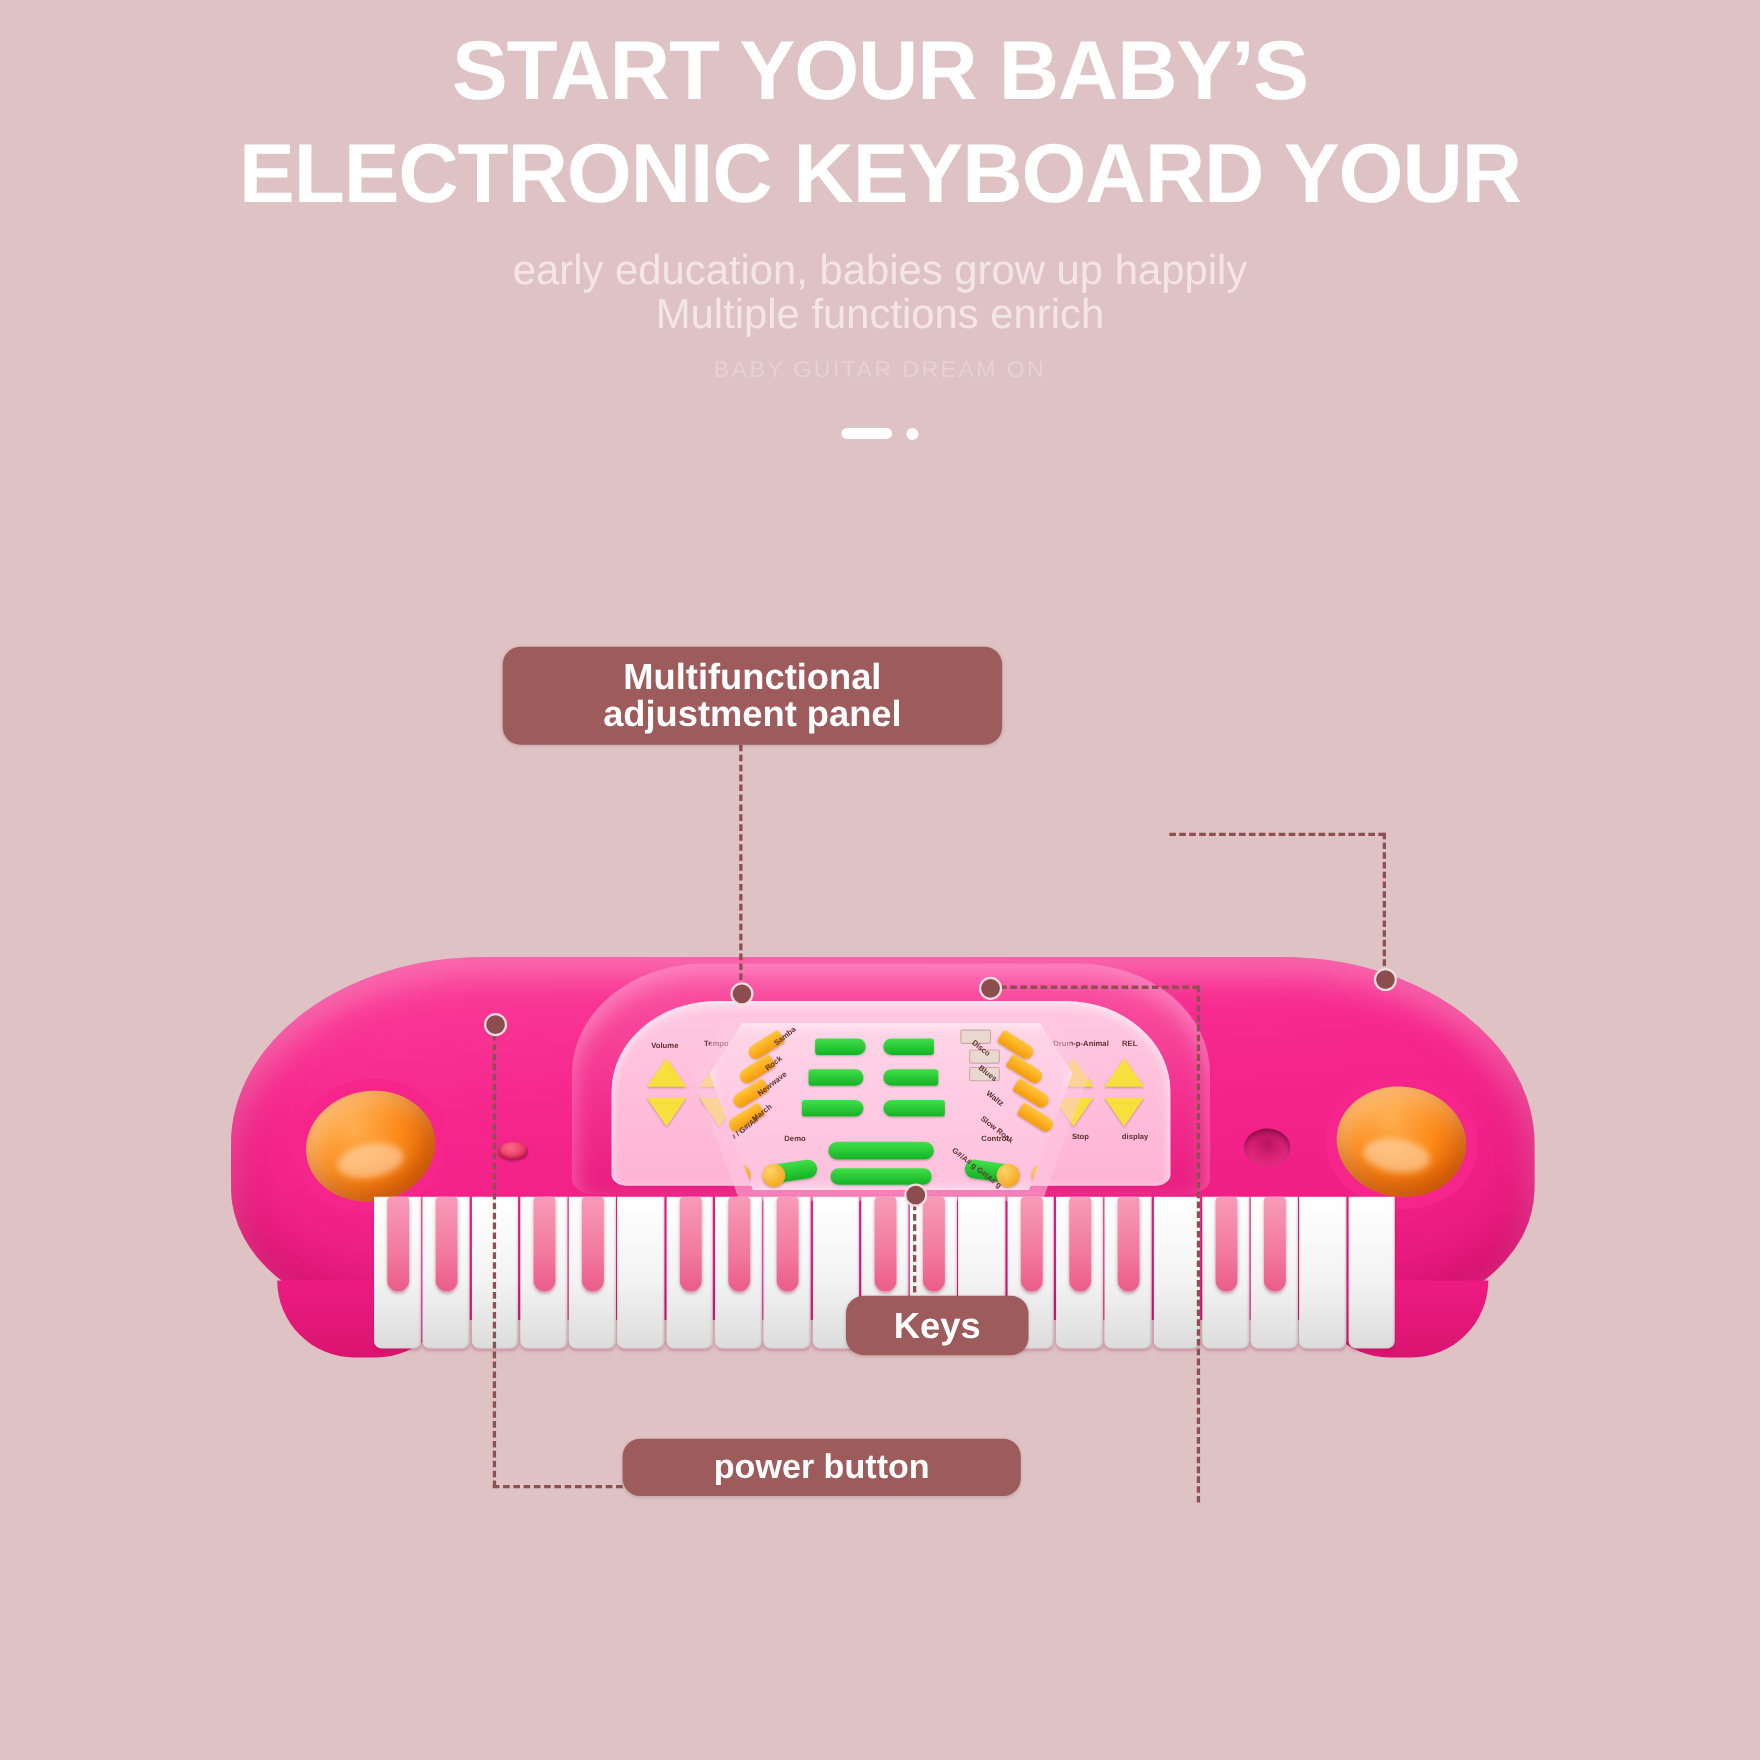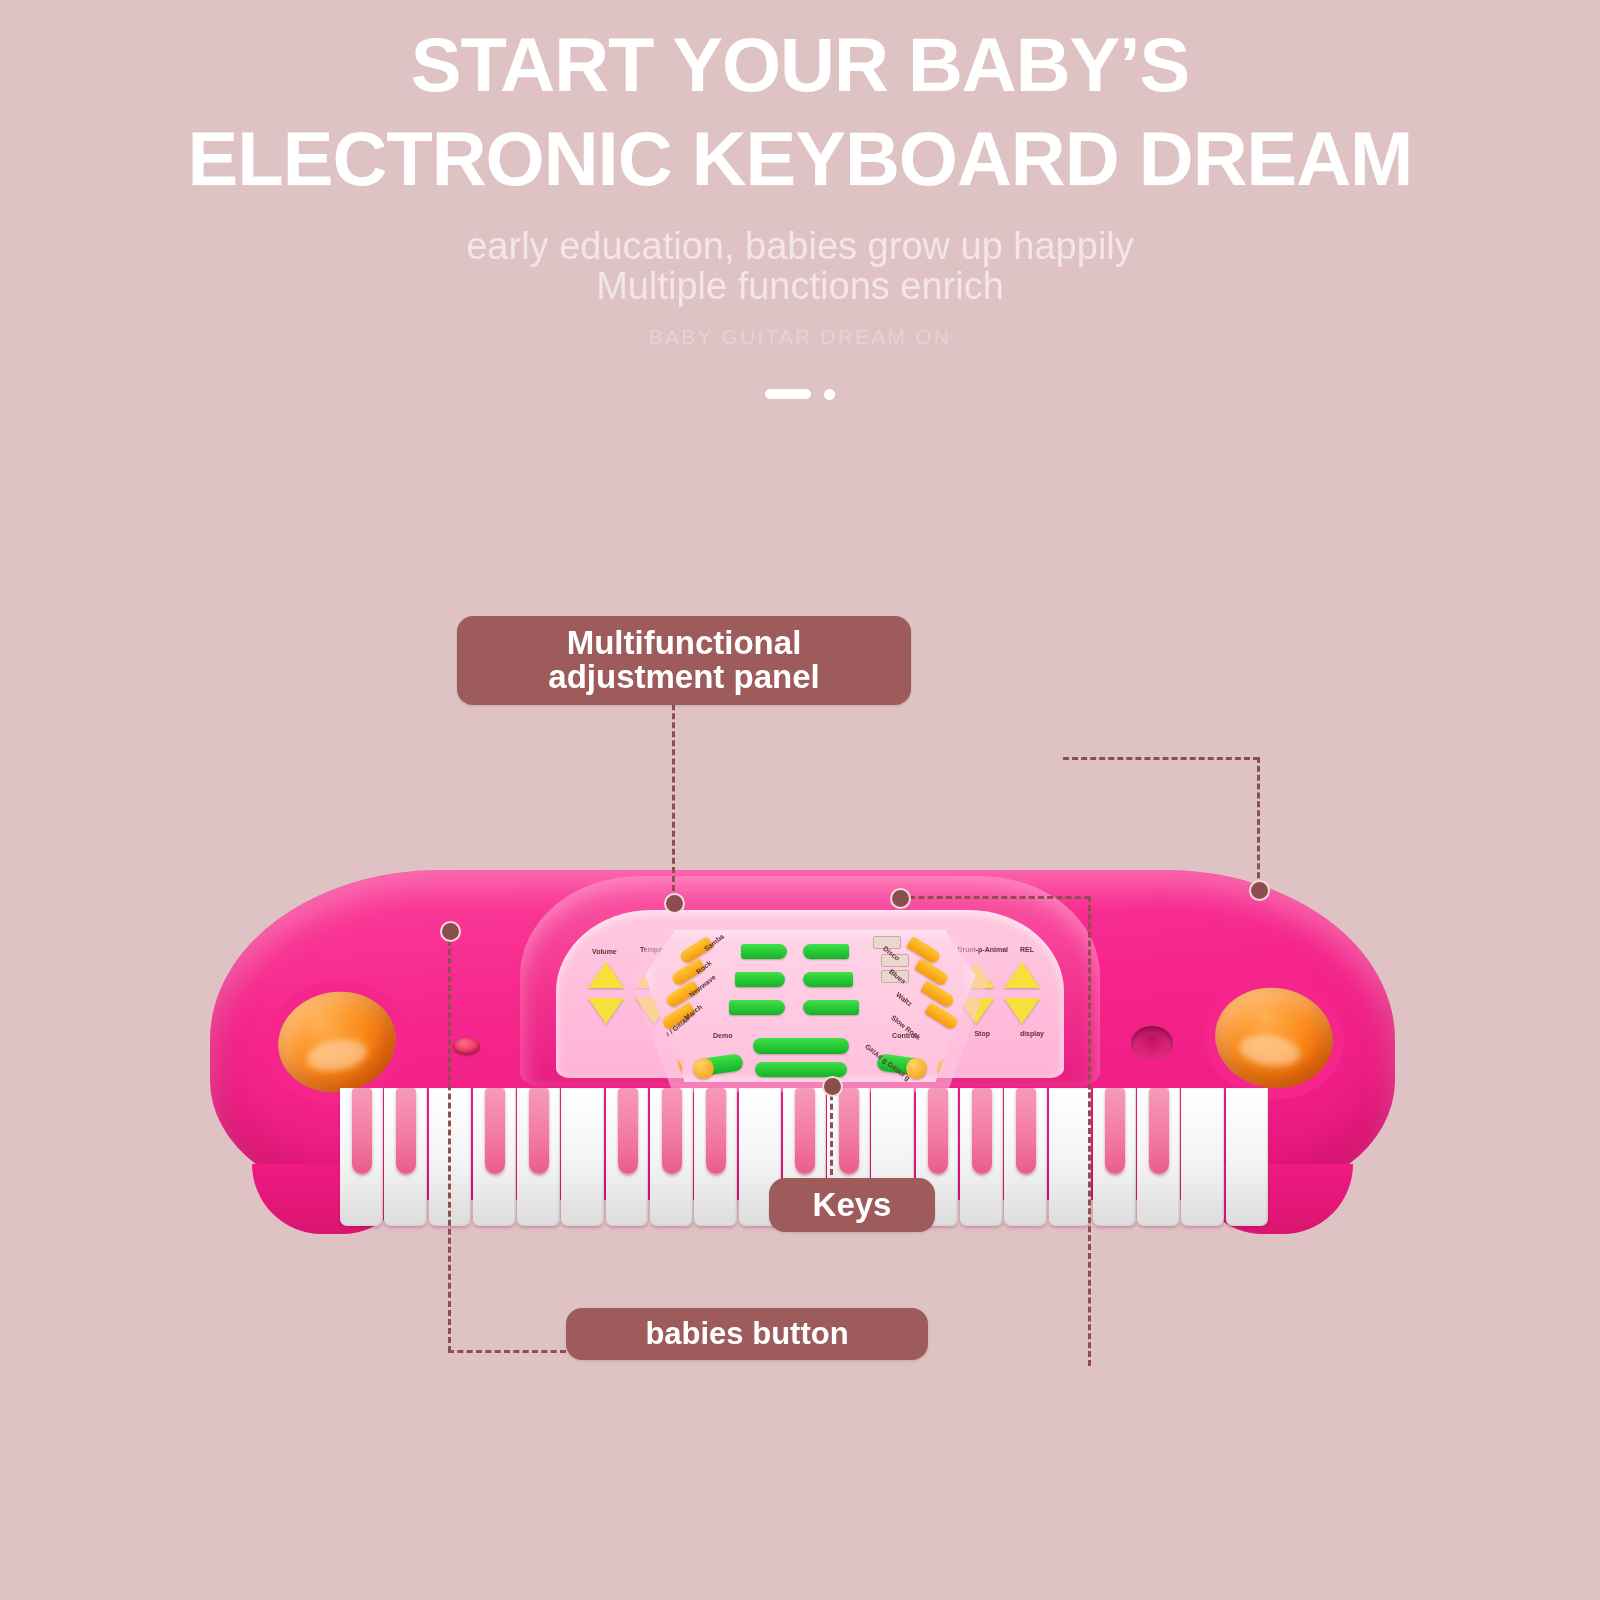--- a/index.html
+++ b/index.html
@@ -161,21 +161,21 @@
   .enddot{position:absolute;width:17px;height:17px;border-radius:50%;background:#8b4d4d;border:2px solid #f0dede;}
 </style>
 </head>
 <body>
 
 <div class="page">
 
   <div class="header">
     <div class="title">
       <span class="l1">START YOUR BABY’S</span>
-      <span class="l2">ELECTRONIC KEYBOARD DREAM</span>
+      <span class="l2">ELECTRONIC KEYBOARD YOUR</span>
     </div>
     <div class="subtitle">
       <span>early education, babies grow up happily</span>
       <span>Multiple functions enrich</span>
     </div>
     <div class="tagline">BABY GUITAR DREAM ON</div>
     <div class="divider">
       <div class="bar"></div>
       <div class="dot"></div>
     </div>
@@ -318,22 +318,22 @@
   <div class="enddot" style="left:822px;top:1076px;"></div>
 
   <div class="dash-v" style="left:448px;top:940px;height:412px;"></div>
   <div class="dash-h" style="left:448px;top:1350px;width:118px;"></div>
   <div class="enddot" style="left:440px;top:921px;"></div>
 
   <div class="dash-v" style="left:1088px;top:896px;height:470px;"></div>
   <div class="dash-h" style="left:900px;top:896px;width:190px;"></div>
   <div class="enddot" style="left:890px;top:888px;"></div>
 
-  <div class="badge" style="left:457px;top:616px;width:410px;">Multifunctional
+  <div class="badge" style="left:457px;top:588px;width:410px;">Multifunctional
 adjustment panel</div>
 
 
   <div class="badge" style="left:769px;top:1178px;width:122px;">Keys</div>
 
-  <div class="badge sm" style="left:566px;top:1308px;width:318px;">babies button</div>
+  <div class="badge sm" style="left:566px;top:1308px;width:318px;">power button</div>
 
 
 </div>
 
 </body></html>

